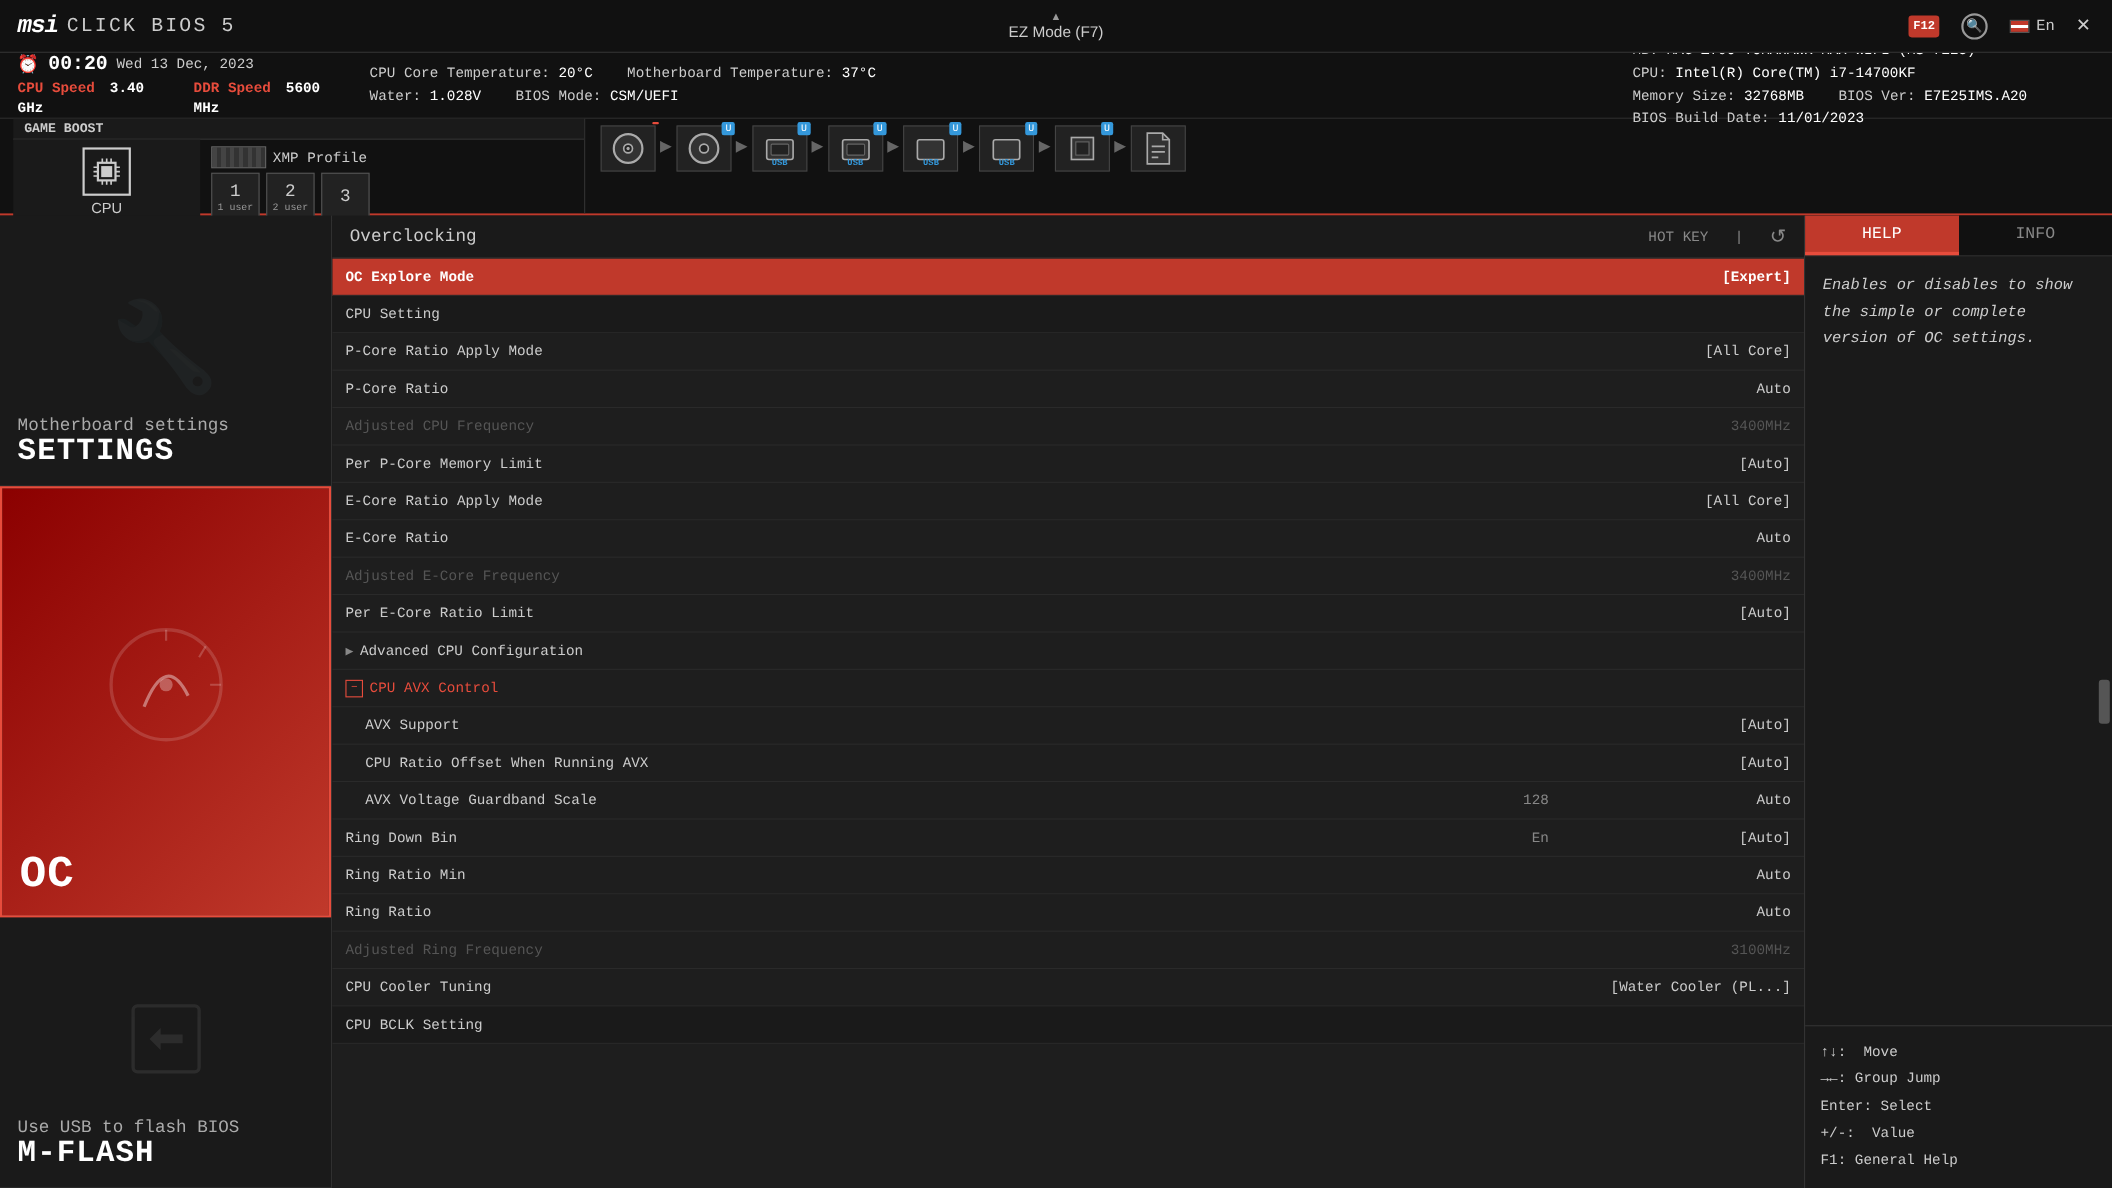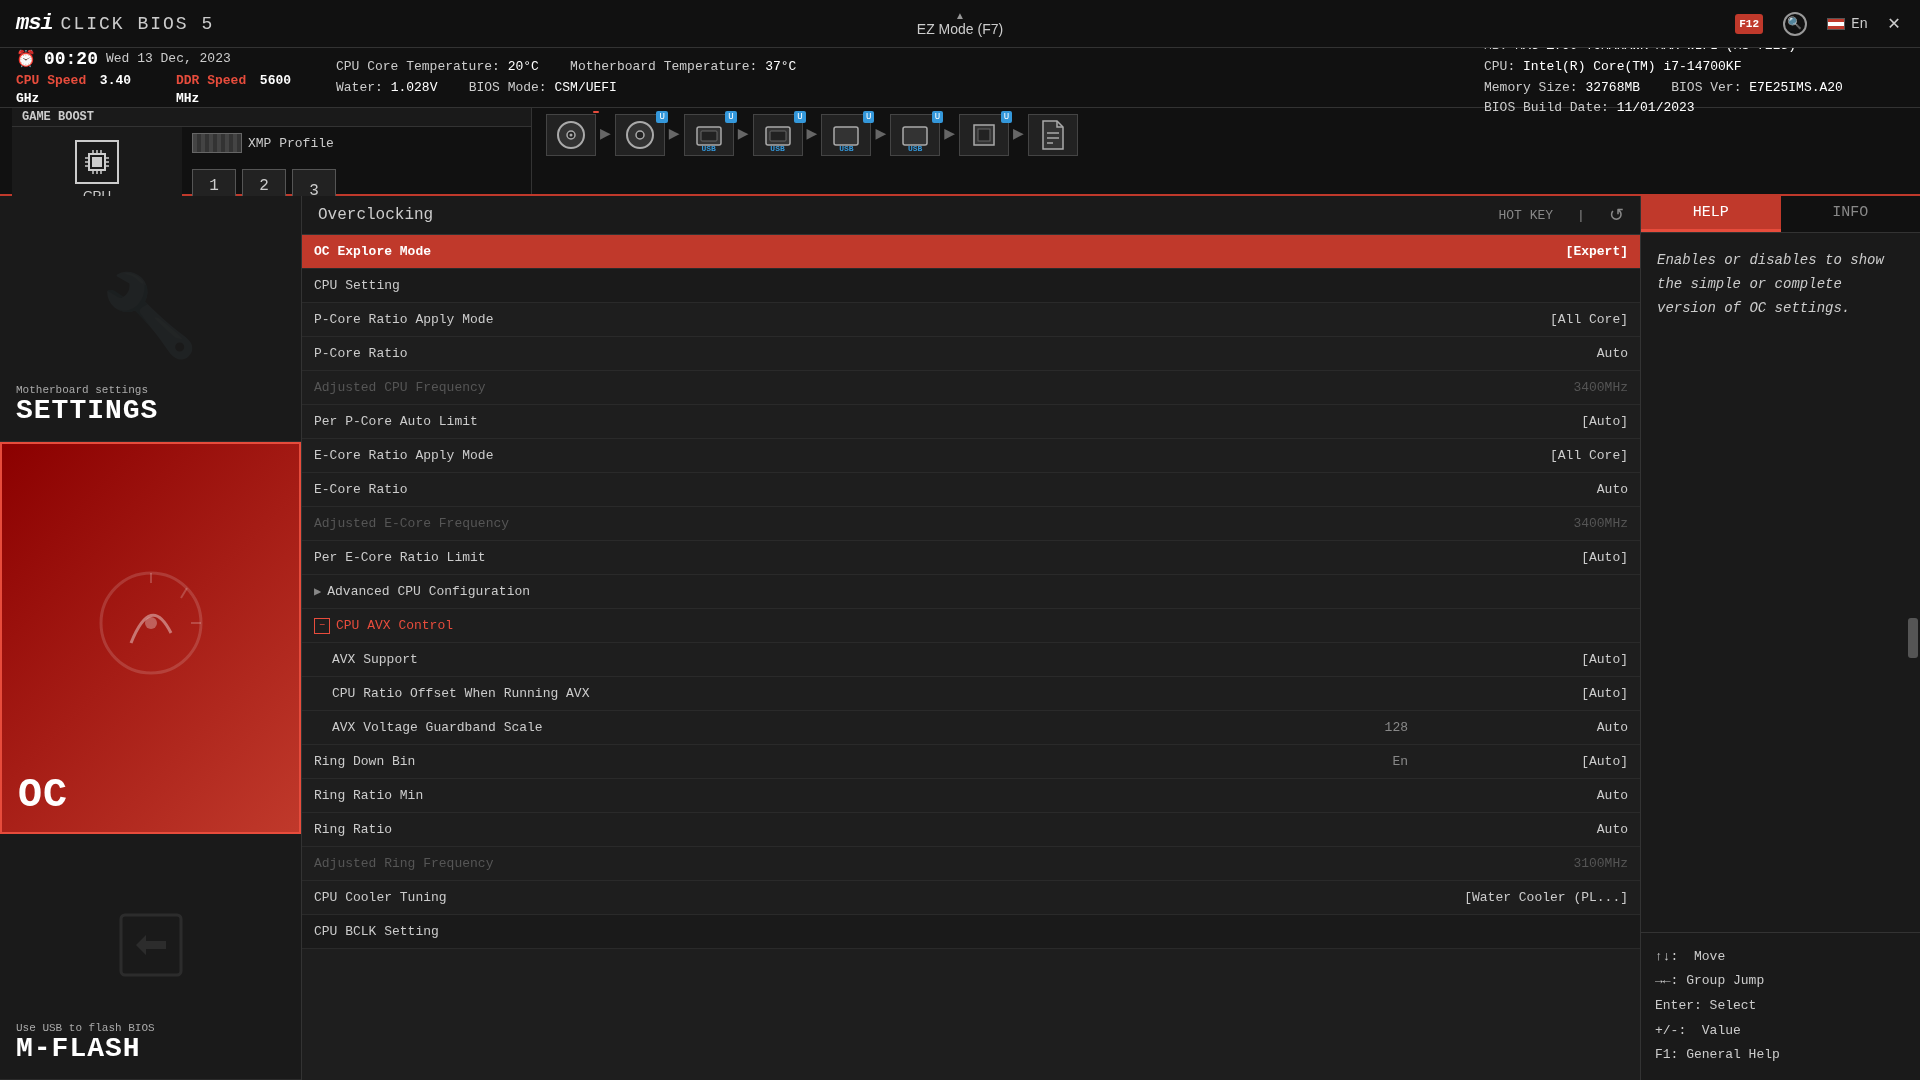--- a/index.html
+++ b/index.html
@@ -211,21 +211,21 @@
       align-items: center;
       justify-content: center;
       font-size: 18px;
     }
     .xmp-btn-group {
       flex: 1;
       display: flex;
       flex-direction: column;
       align-items: flex-start;
       padding: 6px 10px;
-      gap: 16px;
+      gap: 4px;
     }
     .xmp-label {
       display: flex;
       align-items: center;
       gap: 6px;
       color: #ccc;
       font-size: 13px;
     }
     .xmp-icon {
       width: 50px;
@@ -353,21 +353,21 @@
     .sidebar-item-bg-icon {
       position: absolute;
       top: 50%;
       left: 50%;
       transform: translate(-50%, -50%);
       font-size: 80px;
       color: rgba(255,255,255,0.05);
       pointer-events: none;
     }
     .sidebar-sub-label {
-      font-size: 11px;
+      font-size: 16px;
       color: #aaa;
       z-index: 1;
     }
     .sidebar-main-label {
       font-size: 28px;
       font-weight: bold;
       color: #fff;
       letter-spacing: 1px;
       z-index: 1;
       line-height: 1.1;
@@ -808,21 +808,21 @@
         <span class="setting-name">P-Core Ratio</span>
         <span class="setting-value">Auto</span>
       </div>
 
       <div class="settings-row">
         <span class="setting-name greyed">Adjusted CPU Frequency</span>
         <span class="setting-value greyed">3400MHz</span>
       </div>
 
       <div class="settings-row">
-        <span class="setting-name">Per P-Core Auto Limit</span>
+        <span class="setting-name">Per P-Core Memory Limit</span>
         <span class="setting-value">[Auto]</span>
       </div>
 
       <div class="settings-row">
         <span class="setting-name">E-Core Ratio Apply Mode</span>
         <span class="setting-value">[All Core]</span>
       </div>
 
       <div class="settings-row">
         <span class="setting-name">E-Core Ratio</span>

